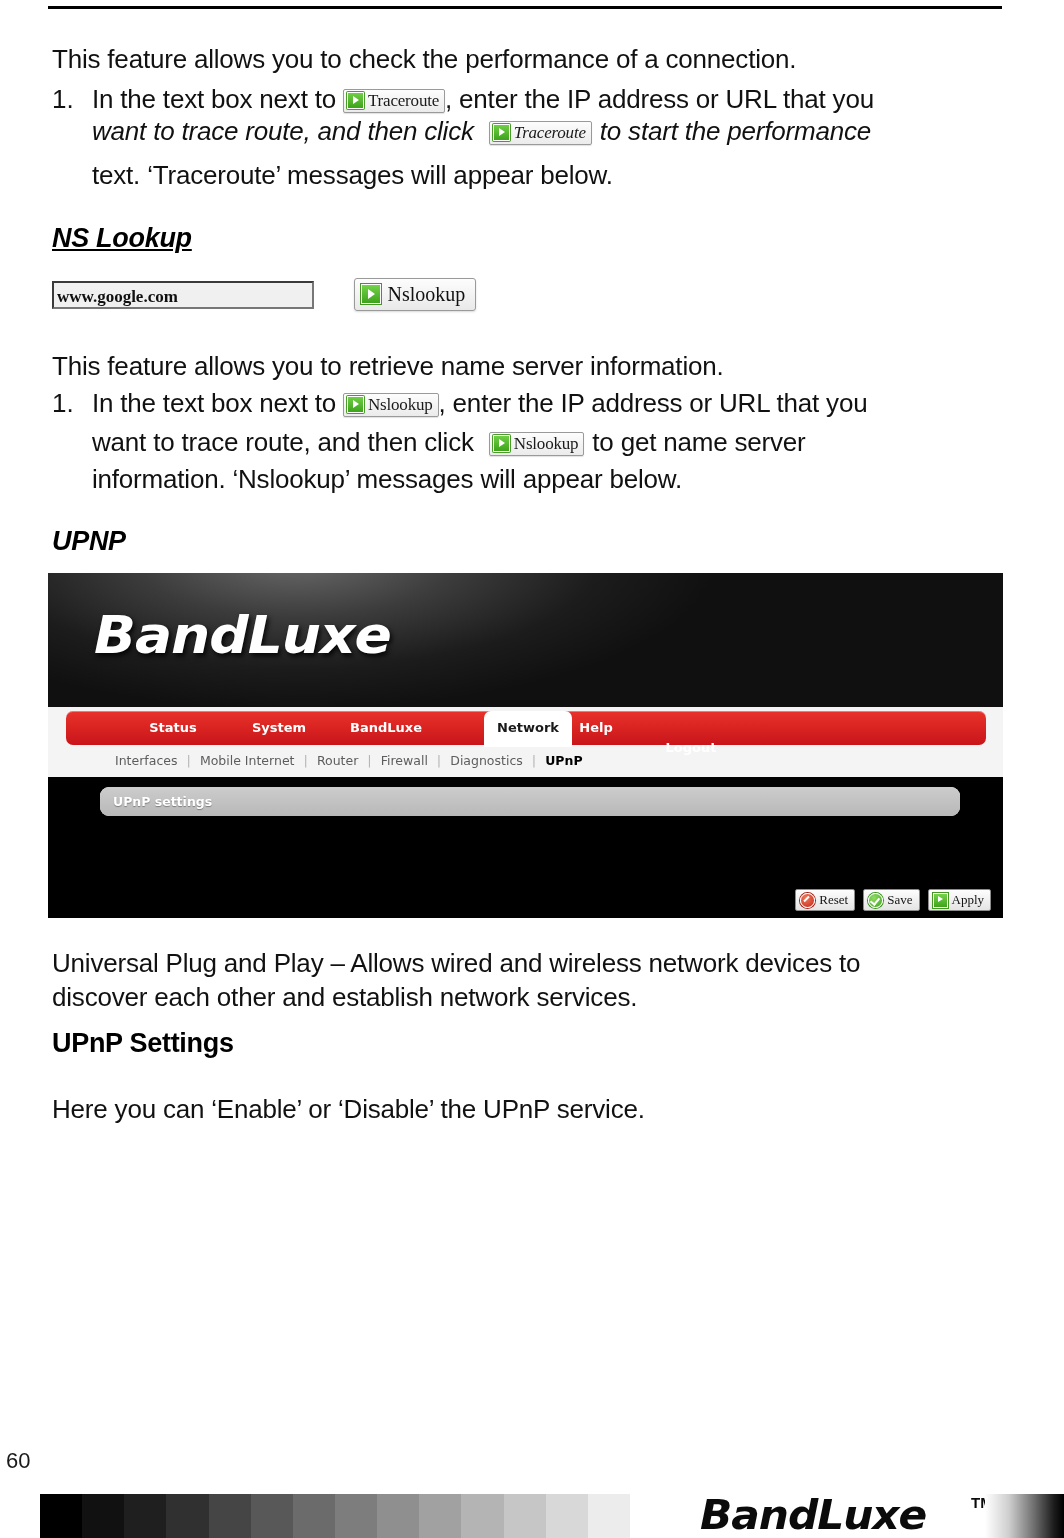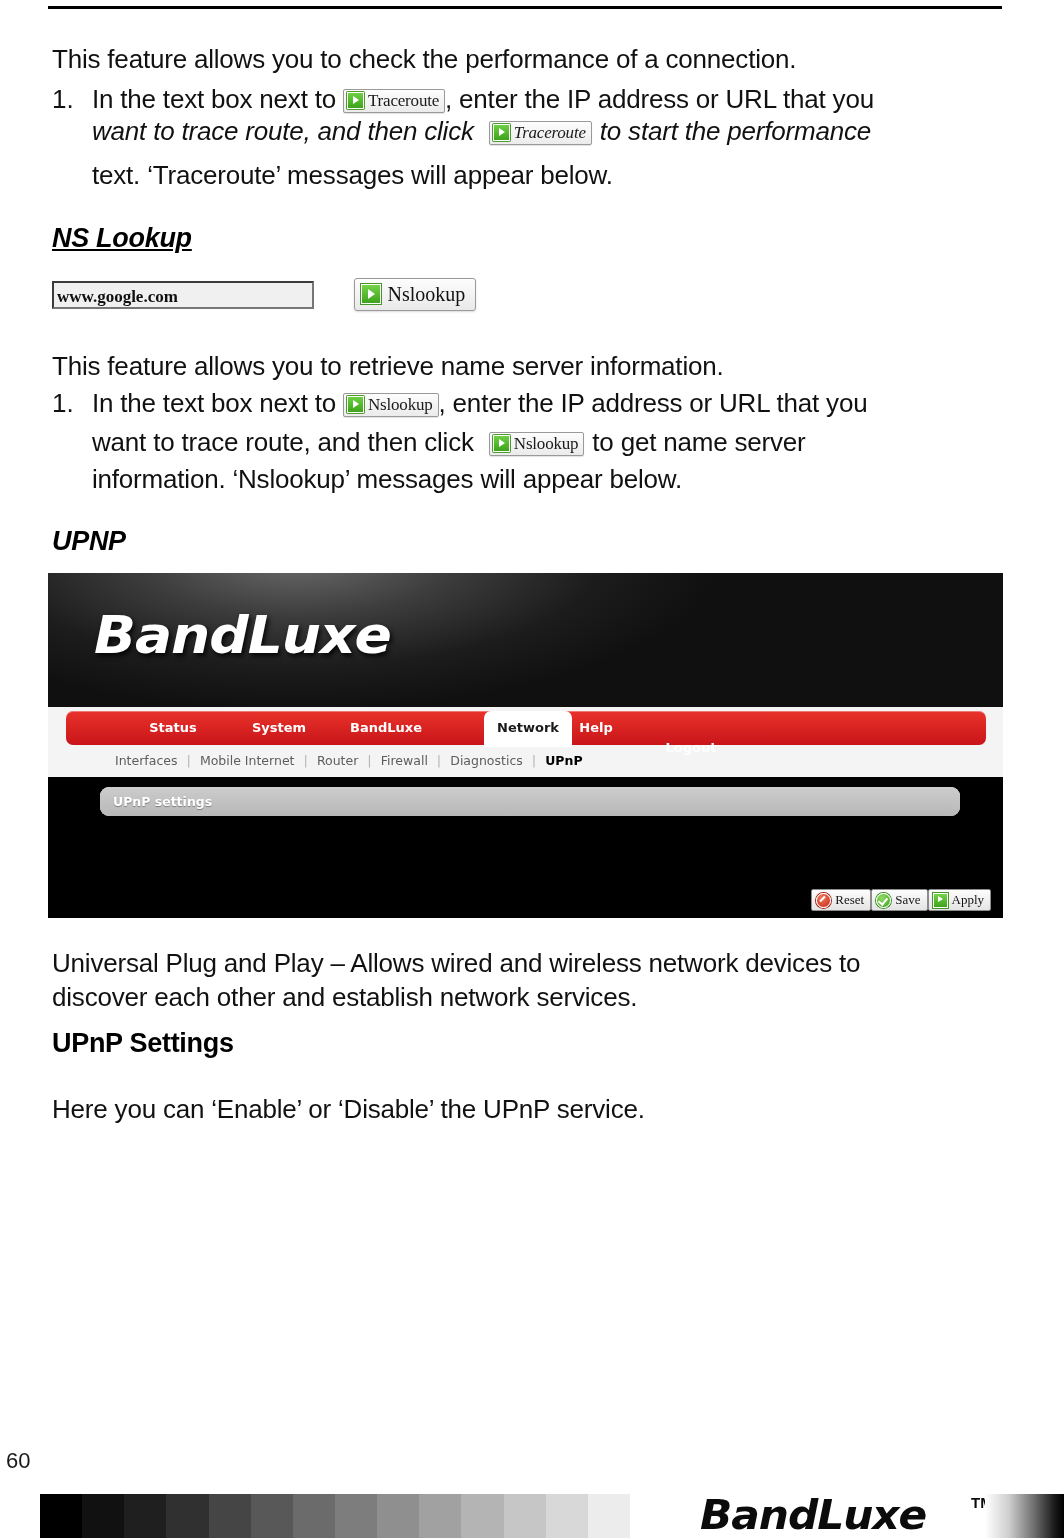--- a/index.html
+++ b/index.html
@@ -374,21 +374,21 @@
     border-radius: 50%;
     background: #ffffff;
   }
 
   
   .action-row {
     position: absolute;
     right: 12px;
     bottom: 7px;
     display: flex;
-    gap: 0;
+    gap: 8px;
     border-radius: 7px;
   }
   .act-btn {
     border: 1px solid #8c8c8c;
     background: linear-gradient(#fdfdfd, #e4e4e4);
     border-radius: 2px;
     padding: 2px 6px 2px 4px;
     font-family: "Liberation Serif", serif;
     font-size: 13px;
     color: #141414;

